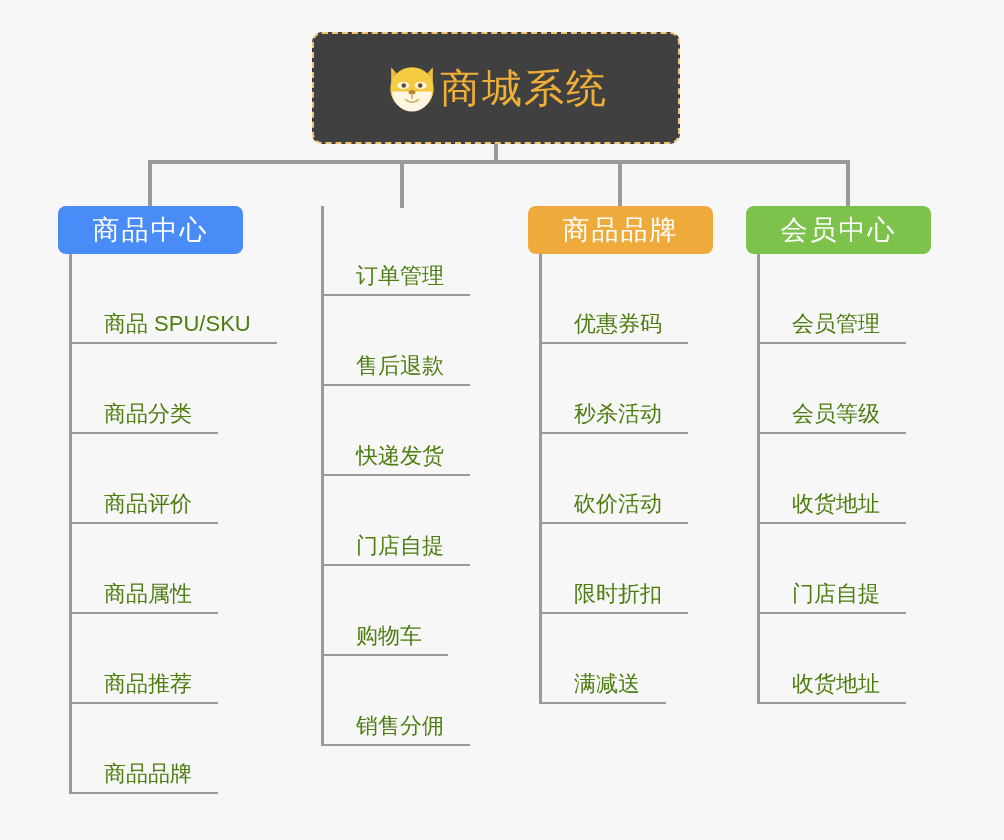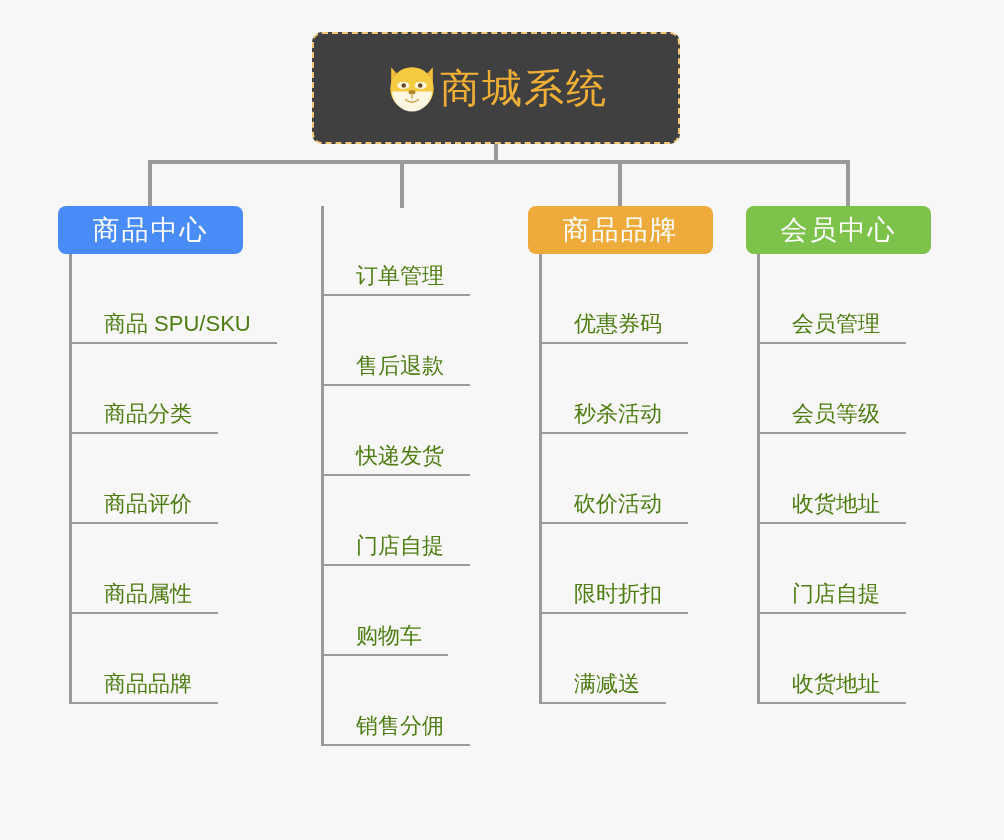--- a/index.html
+++ b/index.html
@@ -139,20 +139,25 @@
             <span class="leaf-label">商品评价</span>
           </div>
         </div>
       <div class="leaf">
           <div class="leaf-inner">
             <span class="leaf-label">商品属性</span>
           </div>
         </div>
       <div class="leaf">
           <div class="leaf-inner">
+            <span class="leaf-label">商品推荐</span>
+          </div>
+        </div>
+      <div class="leaf">
+          <div class="leaf-inner">
             <span class="leaf-label">商品品牌</span>
           </div>
         </div>
     </div>
   </div>
 
   <div class="column" style="left:310px; width:200px;">
     <div class="leaf-list">
       <div class="leaf">
           <div class="leaf-inner">

